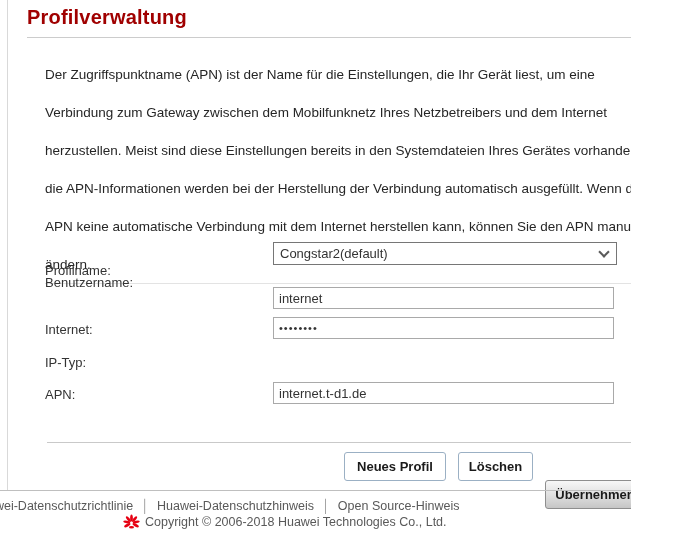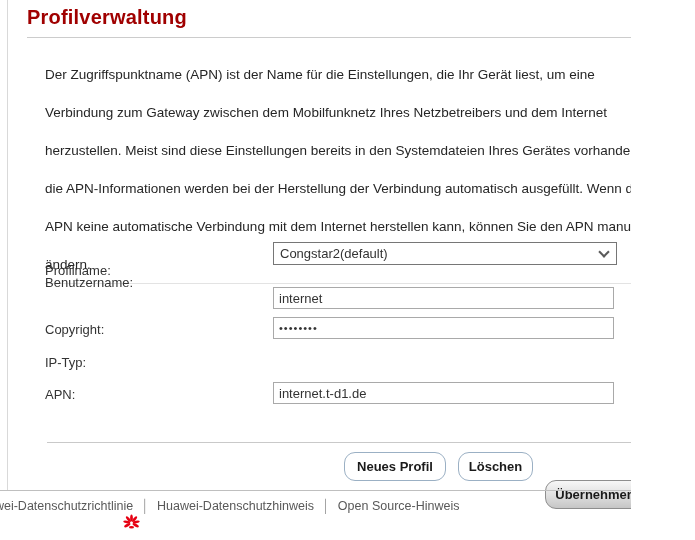--- a/index.html
+++ b/index.html
@@ -57,21 +57,21 @@
   }
   .btn-divider {
     position: absolute; left: 47px; top: 442px; width: 616px; height: 1px;
     background: #c9c9c9;
   }
   .btn {
     position: absolute; top: 452px; height: 29px;
     font-family: "Liberation Sans", sans-serif;
     font-size: 13px; font-weight: bold; color: #1a1a1a;
     text-align: center; line-height: 27px;
-    border-radius: 11px; cursor: pointer;
+    border-radius: 3px; cursor: pointer;
   }
   .btn-light {
     background: #ffffff;
     border: 1px solid #9bb0c4;
   }
   .btn-gray {
     background: linear-gradient(to bottom, #f7f7f7 0%, #dedede 55%, #c6c6c6 100%);
     border: 1px solid #8e8e8e;
   }
   .content-bottom {
@@ -107,21 +107,21 @@
   <div class="select-box" style="top:242px;">
     <span class="select-value">Congstar2(default)</span>
     <span class="chevron"></span>
   </div>
 
   <div class="row-divider" style="top:283px; width:595px;"></div>
 
   <label class="field-label" style="top:275px;">Benutzername:</label>
   <input type="text" class="text-input" style="top: 287px;" value="internet">
 
-  <label class="field-label" style="top:322px;">Copyright:</label>
+  <label class="field-label" style="top:322px;">Internet:</label>
   <input type="text" class="text-input" style="top: 317px; font-size: 11px; letter-spacing: 1px;" value="••••••••">
 
   <label class="field-label" style="top:355px;">IP-Typ:</label>
 
   <label class="field-label" style="top:387px;">APN:</label>
   <input type="text" class="text-input" style="top: 382px;" value="internet.t-d1.de">
 
   <div class="btn-divider"></div>
 
   <button class="btn btn-light" style="left:344px; width:102px;">Neues Profil</button>
@@ -140,15 +140,16 @@
         <ellipse cx="10" cy="5" rx="1.7" ry="4.4" transform="rotate(0 10 11)"></ellipse>
         <ellipse cx="10" cy="5" rx="1.7" ry="4.4" transform="rotate(40 10 11)"></ellipse>
         <ellipse cx="10" cy="5" rx="1.7" ry="4.4" transform="rotate(80 10 11)"></ellipse>
         <ellipse cx="10" cy="5" rx="1.7" ry="4.4" transform="rotate(120 10 11)"></ellipse>
         <ellipse cx="10" cy="5" rx="1.7" ry="4.4" transform="rotate(-40 10 11)"></ellipse>
         <ellipse cx="10" cy="5" rx="1.7" ry="4.4" transform="rotate(-80 10 11)"></ellipse>
         <ellipse cx="10" cy="5" rx="1.7" ry="4.4" transform="rotate(-120 10 11)"></ellipse>
         <ellipse cx="10" cy="16.5" rx="3.2" ry="1.6"></ellipse>
       </g>
     </svg>
+    <span>Copyright © 2006-2018 Huawei Technologies Co., Ltd.</span>
   </div>
 
 </div>
 
 </body></html>

